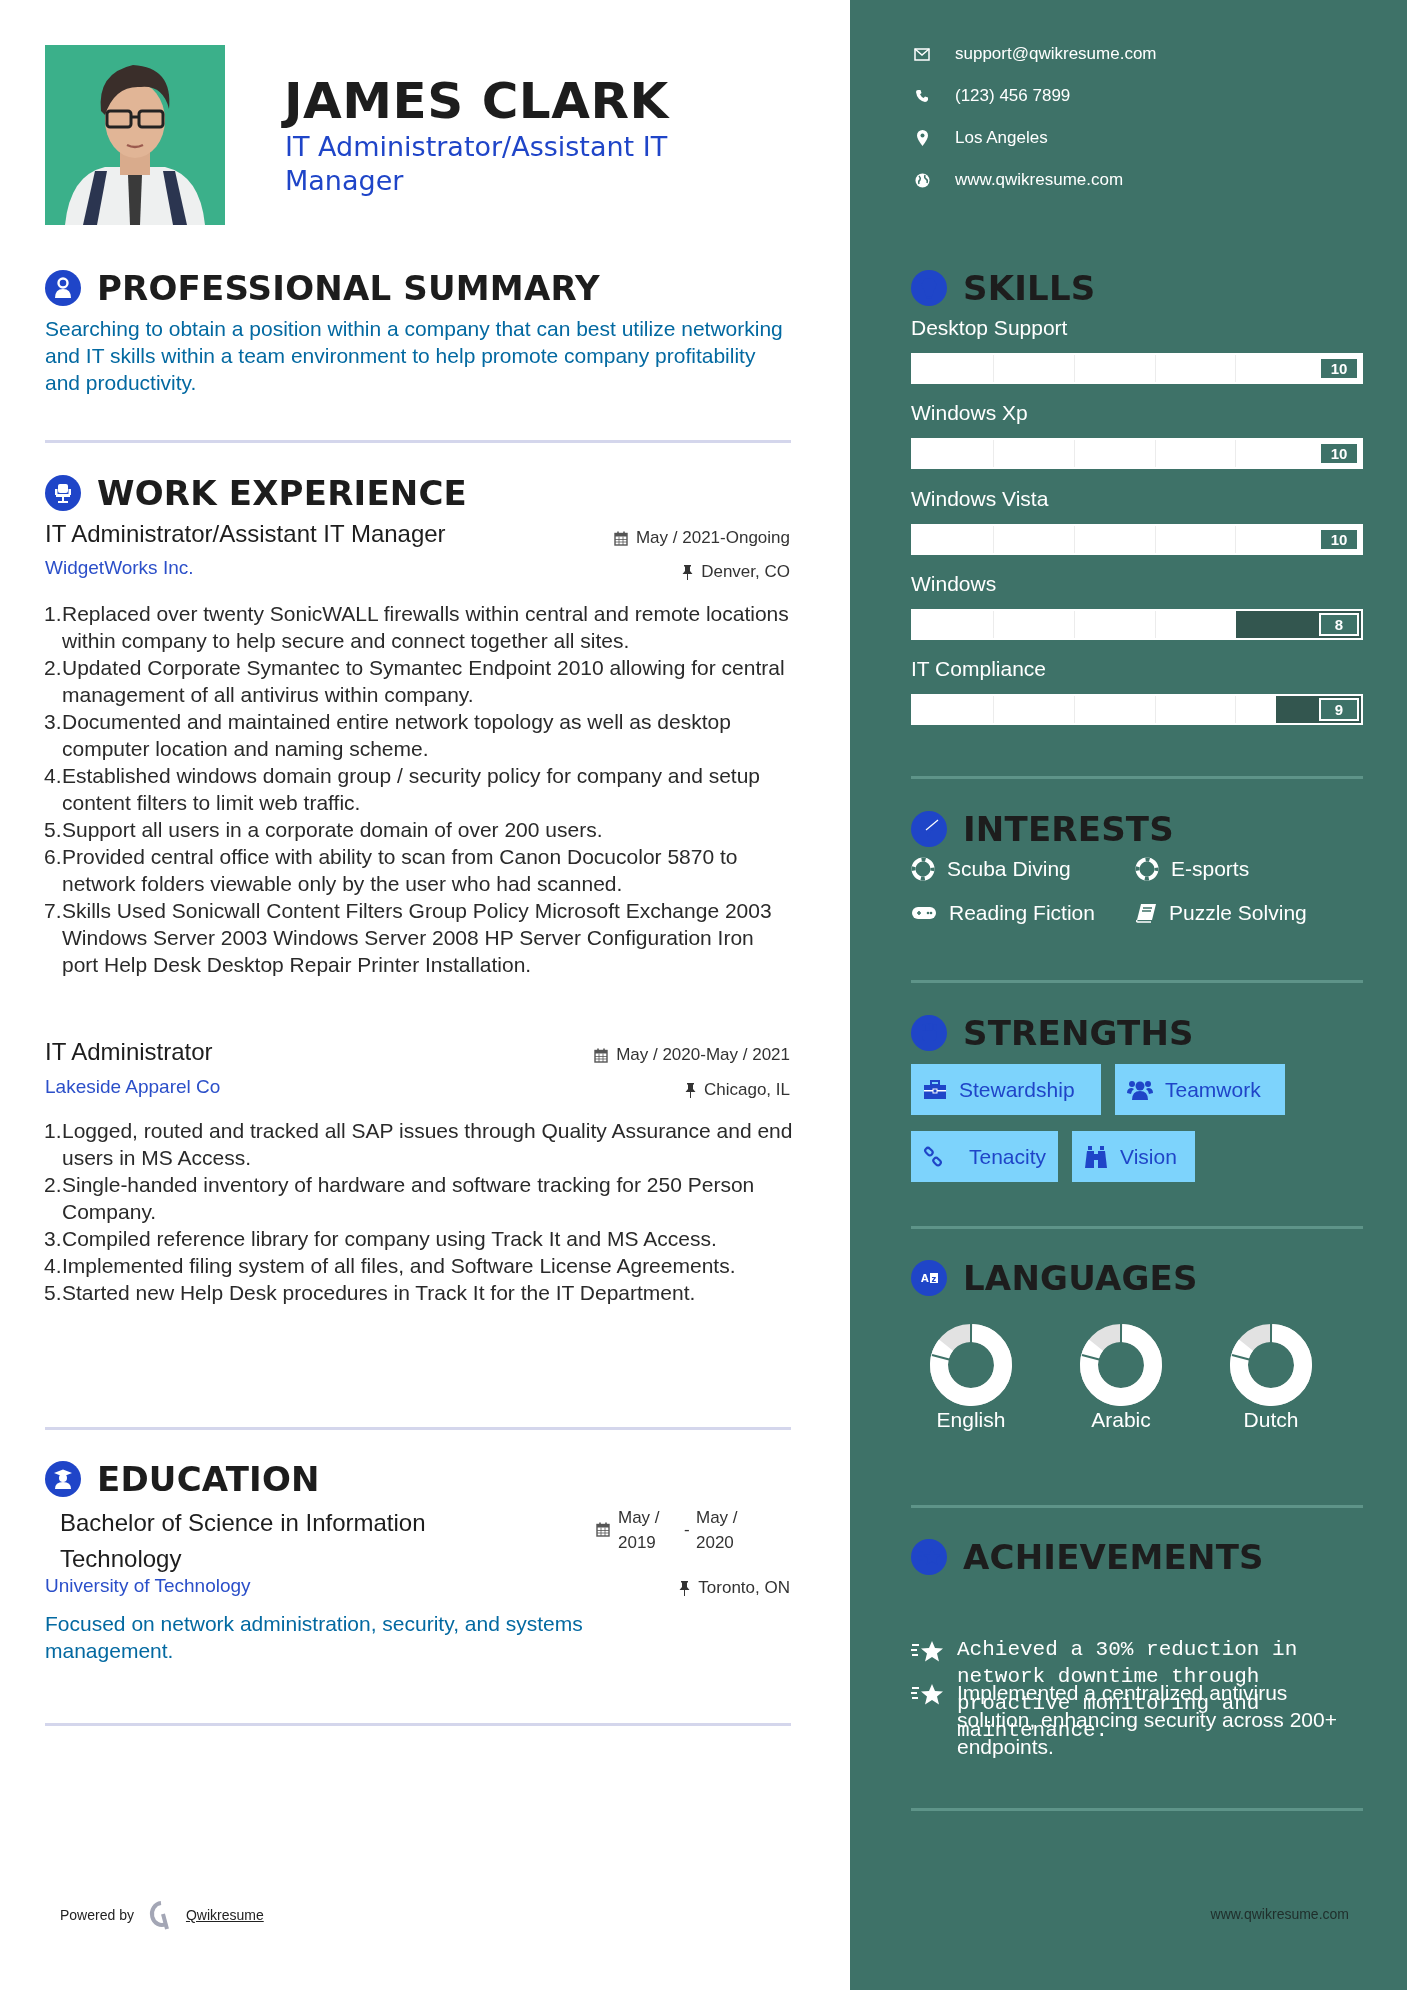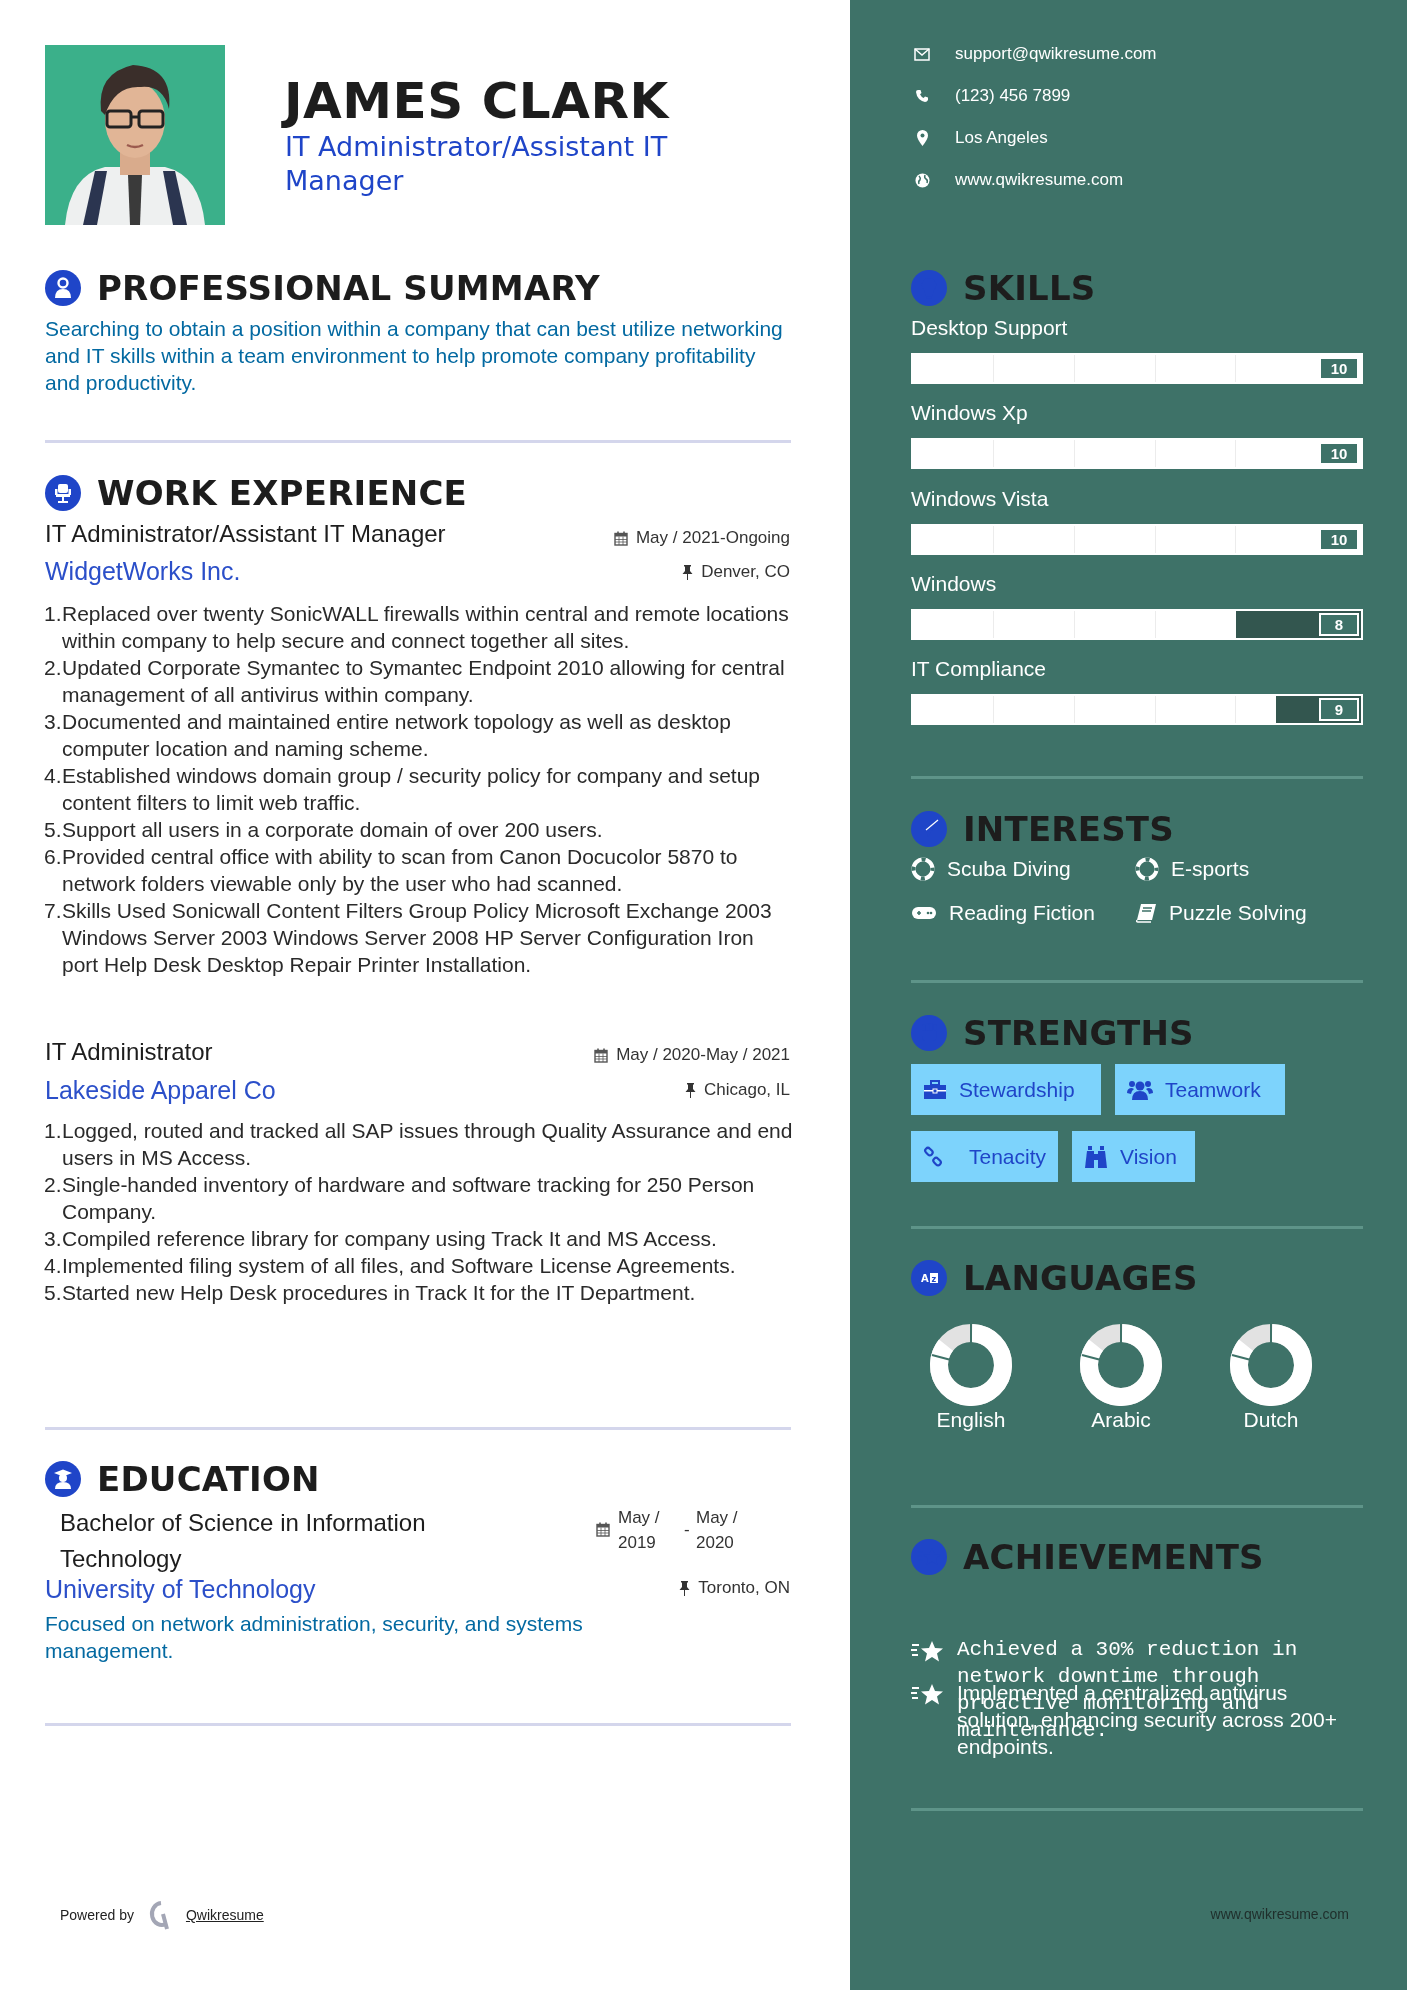--- a/index.html
+++ b/index.html
@@ -16,21 +16,21 @@
 
   .sec-head { position: absolute; display: flex; align-items: center; }
   .sec-icon { width: 36px; height: 36px; border-radius: 50%; background: #1f45c8; display: flex; align-items: center; justify-content: center; margin-right: 16px; }
   .sec-title { font-size: 34px; font-weight: bold; color: #1d1d1d; font-family: "DejaVu Sans", sans-serif; letter-spacing: 0.2px; }
 
   .divider { position: absolute; left: 45px; width: 746px; height: 3px; background: #d4d6ec; }
   .r-divider { position: absolute; left: 911px; width: 452px; height: 3px; background: #5e9489; }
 
   .para { position: absolute; font-size: 21px; line-height: 27px; color: #0369a1; }
   .job-title { position: absolute; font-size: 24px; color: #1d1d1d; }
-  .company { position: absolute; font-size: 25px; color: #2b4fc9; }
+  .company { position: absolute; font-size: 19px; color: #2b4fc9; }
   .meta { position: absolute; font-size: 17px; color: #333; display: flex; align-items: center; justify-content: flex-end; }
   .meta svg { margin-right: 8px; }
 
   ol.list { position: absolute; list-style: none; font-size: 21px; line-height: 27px; color: #2a2a2a; }
   ol.list li { position: relative; padding-left: 18px; }
   ol.list li .num { position: absolute; left: 0; top: 0; }
 
   
   .contact { position: absolute; left: 911px; display: flex; align-items: center; font-size: 17px; color: #fff; }
   .contact .ci { width: 22px; margin-right: 22px; display: flex; justify-content: center; }

